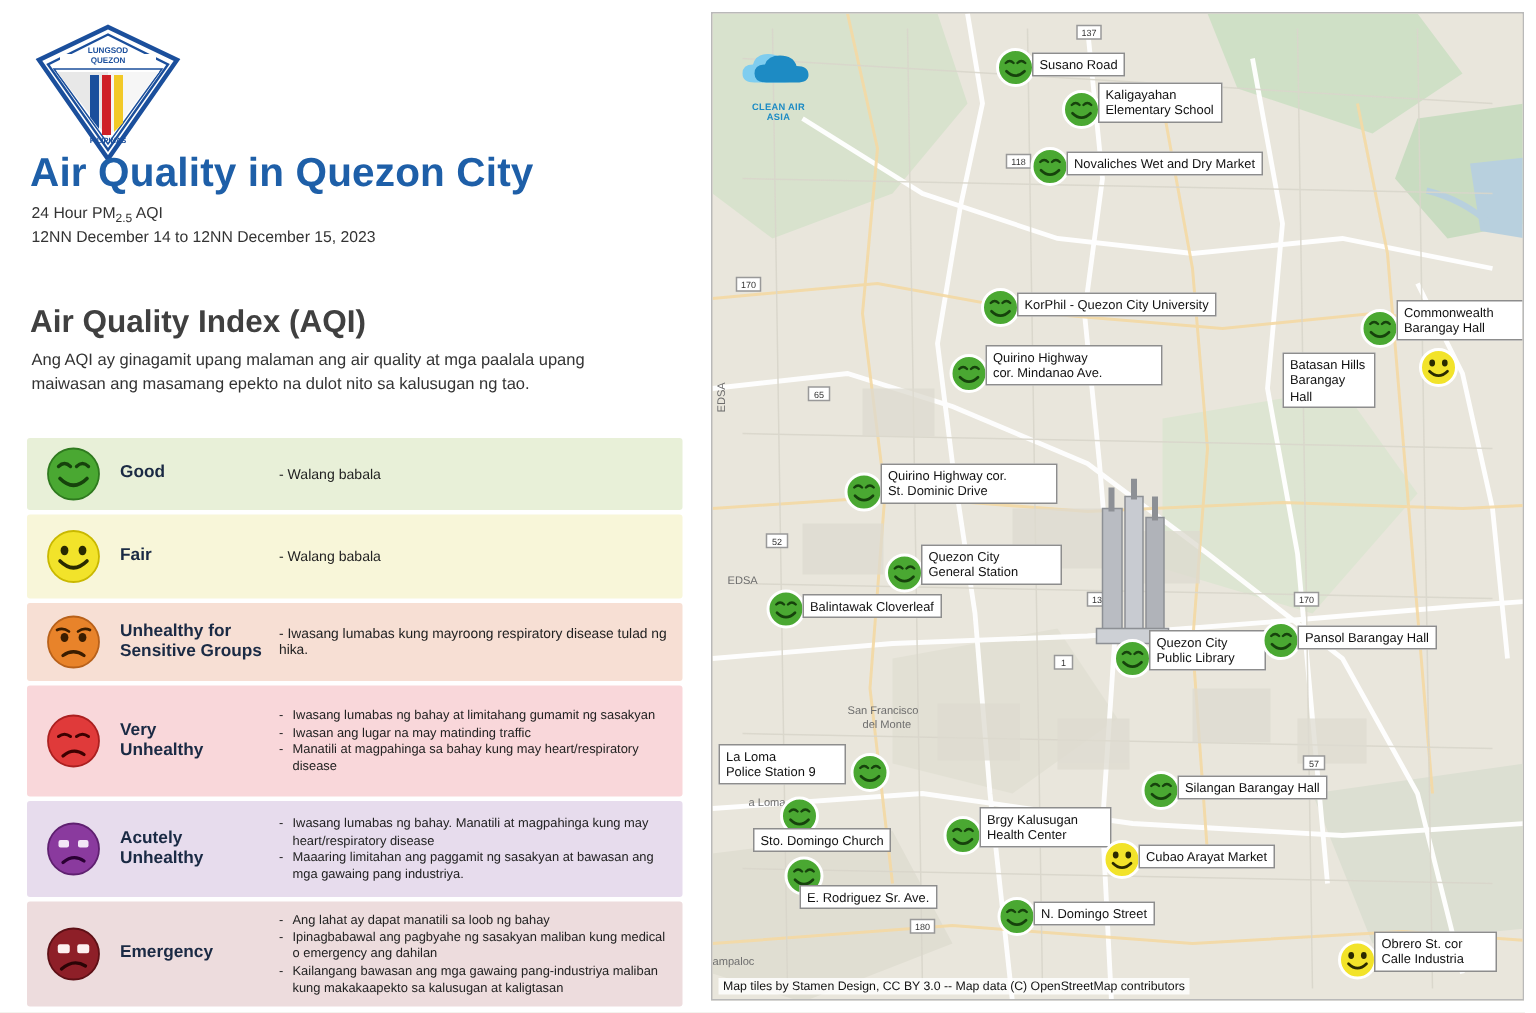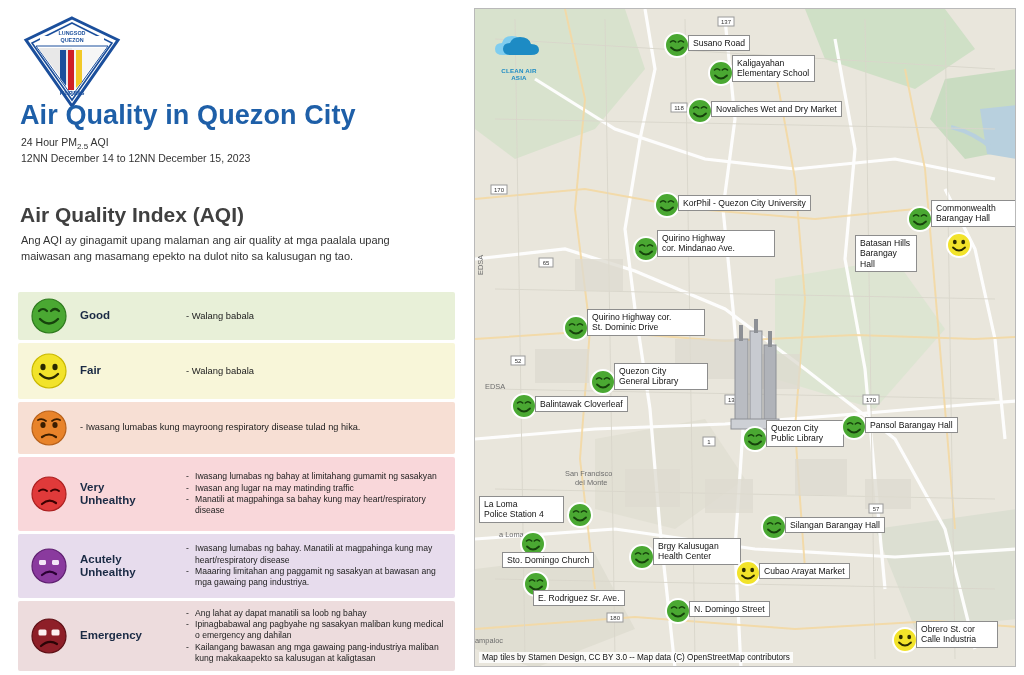--- a/index.html
+++ b/index.html
@@ -172,20 +172,24 @@
       <div class="row" style="background:#f7dfd4; height:52px;">
         <div class="face-cell">
           <svg class="face" width="40" height="40" viewBox="0 0 40 40">
             <circle cx="20" cy="20" r="17" fill="#e8832a" stroke="#b8611a" stroke-width="1.2"></circle>
             <ellipse cx="14" cy="17" rx="2.6" ry="3" fill="#3a1d00"></ellipse>
             <ellipse cx="26" cy="17" rx="2.6" ry="3" fill="#3a1d00"></ellipse>
             <path d="M9 12 q4 -2 8 1" stroke="#3a1d00" stroke-width="1.8" fill="none" stroke-linecap="round"></path>
             <path d="M31 12 q-4 -2 -8 1" stroke="#3a1d00" stroke-width="1.8" fill="none" stroke-linecap="round"></path>
             <path d="M13 29 q7 -5 14 0" stroke="#3a1d00" stroke-width="2.2" fill="none" stroke-linecap="round"></path>
           </svg>
+        </div>
+        <div class="label-cell">
+          <span>Unhealthy for</span><br>
+          <span>Sensitive Groups</span>
         </div>
         <div class="desc-cell">
           <span style="font-size:9.2px">- </span><span style="font-size:9.2px">Iwasang lumabas kung mayroong respiratory disease tulad ng hika.</span>
         </div>
       </div>
 
       <div class="row" style="background:#f9d7da; height:74px;">
         <div class="face-cell">
           <svg class="face" width="40" height="40" viewBox="0 0 40 40">
             <circle cx="20" cy="20" r="17" fill="#e03a3a" stroke="#ab2020" stroke-width="1.2"></circle>
@@ -448,21 +452,21 @@
     </div>
 
     <div class="station" style="left:114px; top:359px;">
       <svg width="28" height="28" viewBox="0 0 28 28">
         <circle cx="14" cy="14" r="12" fill="#4aa832" stroke="#ffffff" stroke-width="2"></circle>
         <path d="M7.5 11 q2.6 -2.6 5.2 0 M15.3 11 q2.6 -2.6 5.2 0" stroke="#16420c" stroke-width="1.6" fill="none" stroke-linecap="round"></path>
         <path d="M8 16.5 q6 6 12 0" stroke="#16420c" stroke-width="1.8" fill="none" stroke-linecap="round"></path>
       </svg>
       <div class="lbl multi" style="left:25px; top:-5px; width:94px;">
         <span>Quezon City</span><br>
-        <span>General Library</span>
+        <span>General Station</span>
       </div>
     </div>
 
     <div class="station" style="left:35px; top:383px;">
       <svg width="28" height="28" viewBox="0 0 28 28">
         <circle cx="14" cy="14" r="12" fill="#4aa832" stroke="#ffffff" stroke-width="2"></circle>
         <path d="M7.5 11 q2.6 -2.6 5.2 0 M15.3 11 q2.6 -2.6 5.2 0" stroke="#16420c" stroke-width="1.6" fill="none" stroke-linecap="round"></path>
         <path d="M8 16.5 q6 6 12 0" stroke="#16420c" stroke-width="1.8" fill="none" stroke-linecap="round"></path>
       </svg>
       <div class="lbl" style="left:25px; top:4px;">
@@ -494,21 +498,21 @@
     </div>
 
     <div class="station" style="left:91px; top:492px;">
       <svg width="28" height="28" viewBox="0 0 28 28">
         <circle cx="14" cy="14" r="12" fill="#4aa832" stroke="#ffffff" stroke-width="2"></circle>
         <path d="M7.5 11 q2.6 -2.6 5.2 0 M15.3 11 q2.6 -2.6 5.2 0" stroke="#16420c" stroke-width="1.6" fill="none" stroke-linecap="round"></path>
         <path d="M8 16.5 q6 6 12 0" stroke="#16420c" stroke-width="1.8" fill="none" stroke-linecap="round"></path>
       </svg>
       <div class="lbl multi" style="left:-87px; top:-5px; width:85px;">
         <span>La Loma</span><br>
-        <span>Police Station 4</span>
+        <span>Police Station 9</span>
       </div>
     </div>
 
     <div class="station" style="left:285px; top:504px;">
       <svg width="28" height="28" viewBox="0 0 28 28">
         <circle cx="14" cy="14" r="12" fill="#4aa832" stroke="#ffffff" stroke-width="2"></circle>
         <path d="M7.5 11 q2.6 -2.6 5.2 0 M15.3 11 q2.6 -2.6 5.2 0" stroke="#16420c" stroke-width="1.6" fill="none" stroke-linecap="round"></path>
         <path d="M8 16.5 q6 6 12 0" stroke="#16420c" stroke-width="1.8" fill="none" stroke-linecap="round"></path>
       </svg>
       <div class="lbl" style="left:25px; top:4px;">

